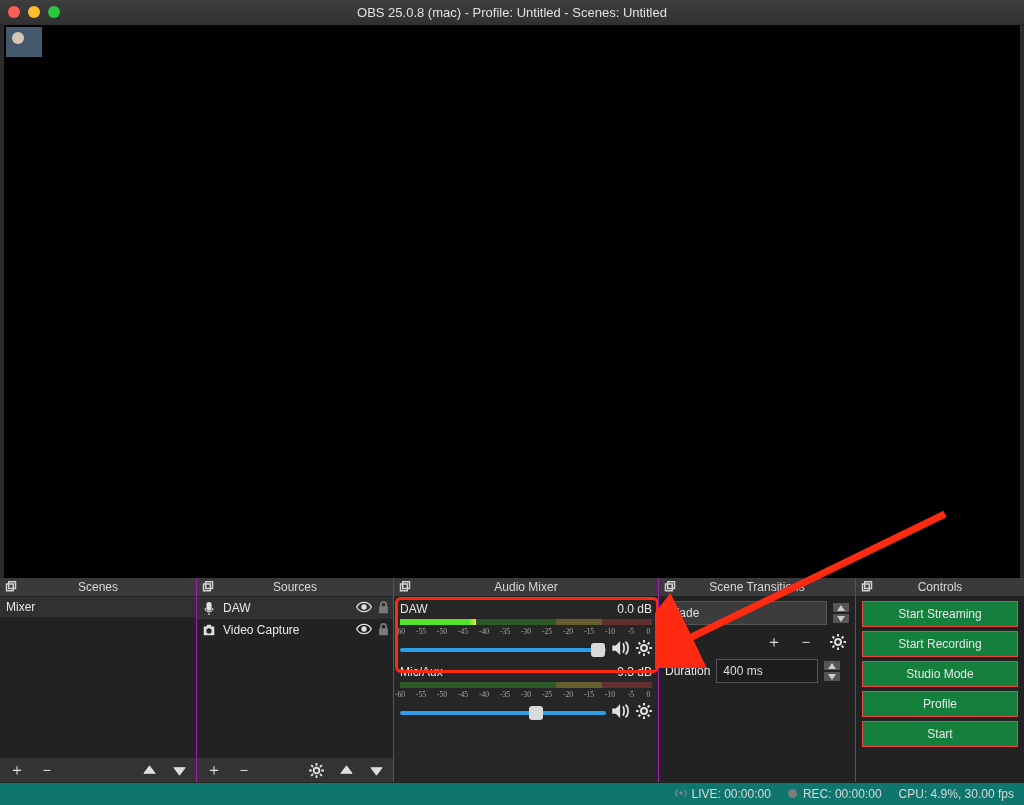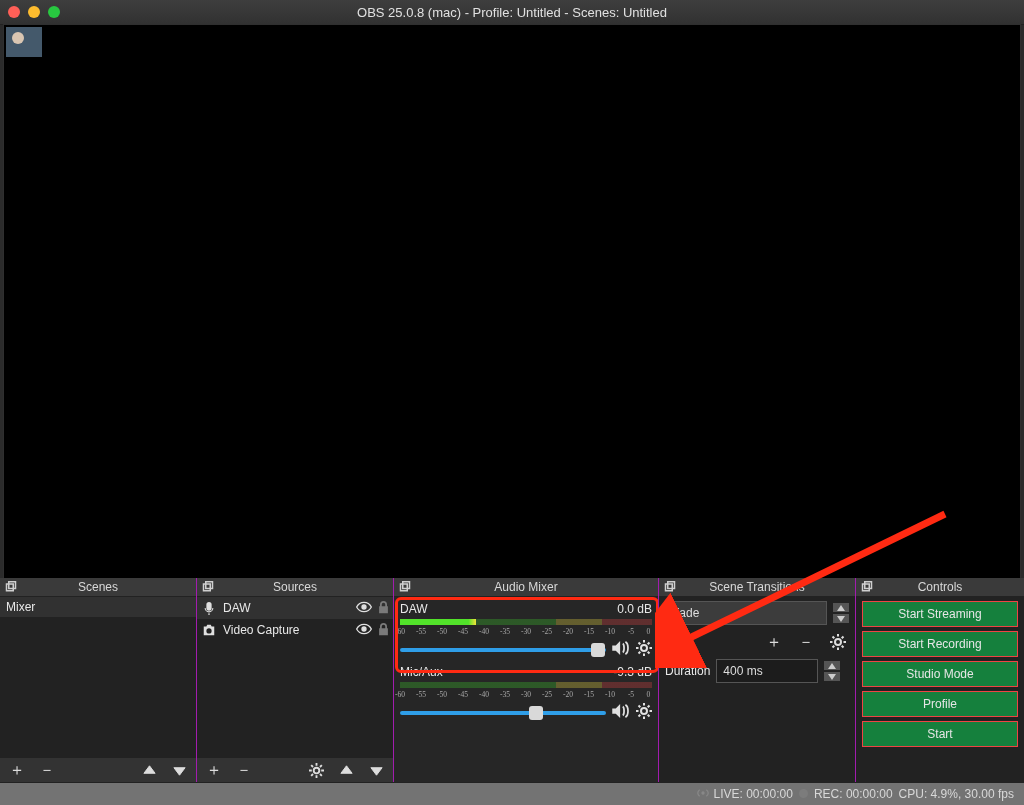--- a/index.html
+++ b/index.html
@@ -164,23 +164,23 @@
   .controls-body{ padding:4px 6px; display:flex; flex-direction:column; gap:4px;}
   .ctrl-btn{
     height:24px; background:#15803d; border:1px solid #ef4444;
     display:flex; align-items:center; justify-content:center;
     font-size:12px; color:#e6e6e6;
   }
 
   
   .statusbar{
     position:absolute; left:0; right:0; bottom:0;
-    height:22px; background:#737373; border-top:1px solid #222;
+    height:22px; background:#0f766e; border-top:1px solid #222;
     display:flex; align-items:center; justify-content:flex-end;
-    gap:6px; padding:0 10px; font-size:12px; color:#d8d8d8;
+    gap:17px; padding:0 10px; font-size:12px; color:#d8d8d8;
   }
   .dot{ width:9px; height:9px; border-radius:50%; background:#7c7c7c; display:inline-block; margin-right:6px;}
   .live-ico svg{ width:14px; height:10px; }
 
   
   .annot-arrow {
     position:absolute; z-index:50; pointer-events:none;
   }
 </style>
 </head>

